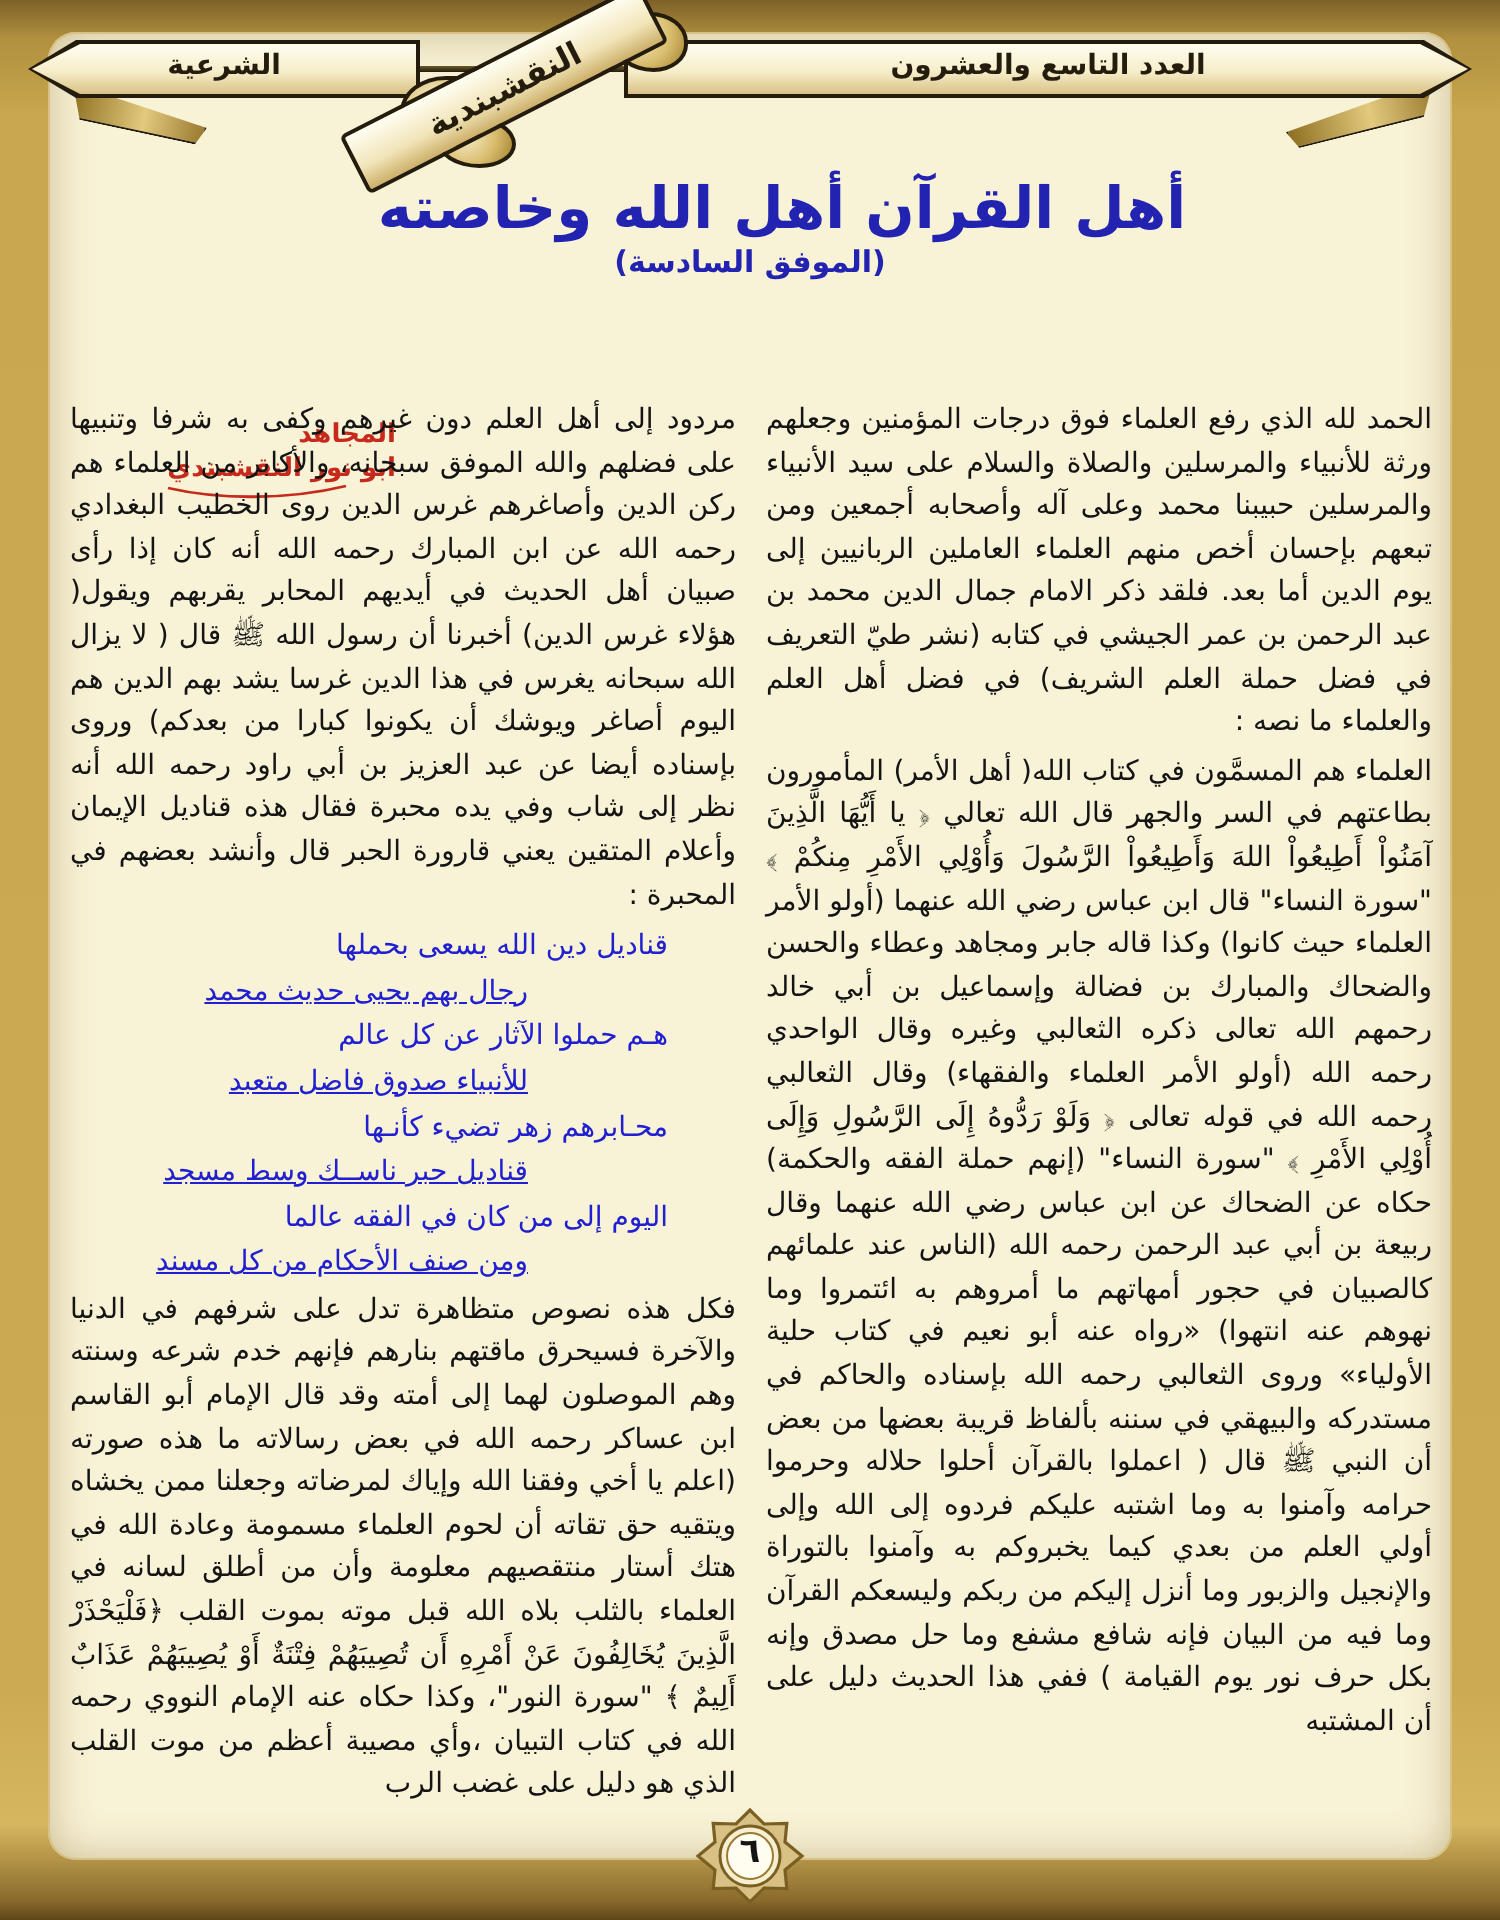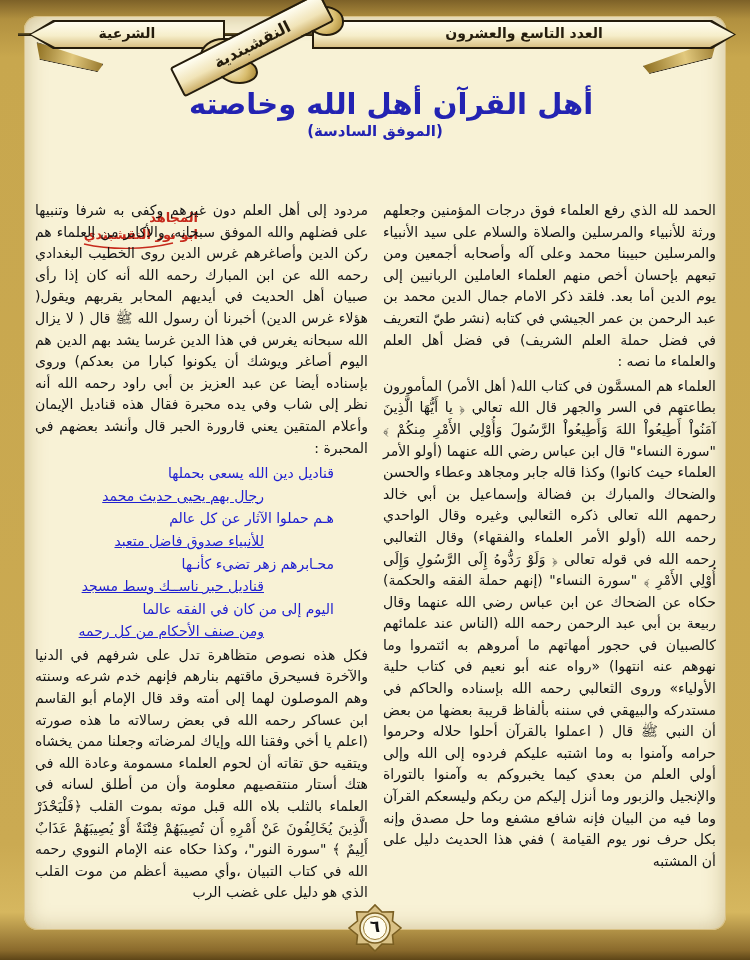--- a/index.html
+++ b/index.html
@@ -24,21 +24,21 @@
   .banner { position:absolute; top:20px; height:29px; z-index:3; }
   .banner .shape-outline { position:absolute; inset:0; background:#241c0c; }
   .banner .shape-fill { position:absolute; inset:2px;
     background:linear-gradient(180deg,#fffdf0 0%,#f6eeca 55%,#d9c185 100%); }
   .banner .label { position:relative; z-index:2; display:block; line-height:27px;
     text-align:center; font-weight:bold; font-size:14px; color:#241c0c; }
 
   .banner-right { left:312px; right:14px; }
   .banner-right .shape-outline, .banner-right .shape-fill {
     clip-path:polygon(0 0, calc(100% - 24px) 0, 100% 50%, calc(100% - 24px) 100%, 0 100%); }
-  .banner-left { left:29px; width:196px; }
+  .banner-left { left:14px; width:196px; }
   .banner-left .shape-outline, .banner-left .shape-fill {
     clip-path:polygon(24px 0, 100% 0, 100% 100%, 24px 100%, 0 50%); }
 
   .fold { position:absolute; z-index:2; height:17px;
     background:linear-gradient(90deg,#8f7022,#e2c97e 55%,#9a7b30);
     border:1px solid #241c0c; }
   .fold-right { right:30px; top:49px; width:78px;
     transform:rotate(-14deg); clip-path:polygon(0 45%,100% 0,88% 100%,6% 100%); }
   .fold-left { left:34px; top:49px; width:70px;
     transform:rotate(12deg); clip-path:polygon(0 0,100% 45%,94% 100%,10% 100%); }
@@ -140,21 +140,21 @@
     <div class="col">
       <p>مردود إلى أهل العلم دون غيرهم وكفى به شرفا وتنبيها على فضلهم والله الموفق سبحانه، والأكابر من العلماء هم ركن الدين وأصاغرهم غرس الدين روى الخطيب البغدادي رحمه الله عن ابن المبارك رحمه الله أنه كان إذا رأى صبيان أهل الحديث في أيديهم المحابر يقربهم ويقول( هؤلاء غرس الدين) أخبرنا أن رسول الله ﷺ قال ( لا يزال الله سبحانه يغرس في هذا الدين غرسا يشد بهم الدين هم اليوم أصاغر ويوشك أن يكونوا كبارا من بعدكم) وروى بإسناده أيضا عن عبد العزيز بن أبي راود رحمه الله أنه نظر إلى شاب وفي يده محبرة فقال هذه قناديل الإيمان وأعلام المتقين يعني قارورة الحبر قال وأنشد بعضهم في المحبرة :</p>
       <div class="poem">
         <div class="hem-a">قناديل دين الله يسعى بحملها</div>
         <div class="hem-b">رجال بهم يحيى حديث محمد</div>
         <div class="hem-a">هـم حملوا الآثار عن كل عالم</div>
         <div class="hem-b">للأنبياء صدوق فاضل متعبد</div>
         <div class="hem-a">محـابرهم زهر تضيء كأنـها</div>
         <div class="hem-b">قناديل حبر ناســك وسط مسجد</div>
         <div class="hem-a">اليوم إلى من كان في الفقه عالما</div>
-        <div class="hem-b">ومن صنف الأحكام من كل رحمه</div>
+        <div class="hem-b">ومن صنف الأحكام من كل مسند</div>
       </div>
       <p>فكل هذه نصوص متظاهرة تدل على شرفهم في الدنيا والآخرة فسيحرق ماقتهم بنارهم فإنهم خدم شرعه وسنته وهم الموصلون لهما إلى أمته وقد قال الإمام أبو القاسم ابن عساكر رحمه الله في بعض رسالاته ما هذه صورته (اعلم يا أخي وفقنا الله وإياك لمرضاته وجعلنا ممن يخشاه ويتقيه حق تقاته أن لحوم العلماء مسمومة وعادة الله في هتك أستار منتقصيهم معلومة وأن من أطلق لسانه في العلماء بالثلب بلاه الله قبل موته بموت القلب ﴿فَلْيَحْذَرْ الَّذِينَ يُخَالِفُونَ عَنْ أَمْرِهِ أَن تُصِيبَهُمْ فِتْنَةٌ أَوْ يُصِيبَهُمْ عَذَابٌ أَلِيمٌ ﴾ "سورة النور"، وكذا حكاه عنه الإمام النووي رحمه الله في كتاب التبيان ،وأي مصيبة أعظم من موت القلب الذي هو دليل على غضب الرب</p>
     </div>
   </div>
 
   <div class="medallion">
     <svg width="58" height="52" viewBox="0 0 58 52">
       <polygon points="55,26 46.5,33 47.4,42.3 36,42 29,49 22,42 10.6,42.3 11.5,33 3,26 11.5,19 10.6,9.7 22,10 29,3 36,10 47.4,9.7 46.5,19" fill="#d9c185" stroke="#7a5f22" stroke-width="1.6"></polygon>
       <circle cx="29" cy="26" r="15" fill="#f6efd2" stroke="#7a5f22" stroke-width="1.5"></circle>
       <circle cx="29" cy="26" r="11.5" fill="#fffdf0" stroke="#9a7b30" stroke-width="1"></circle>

